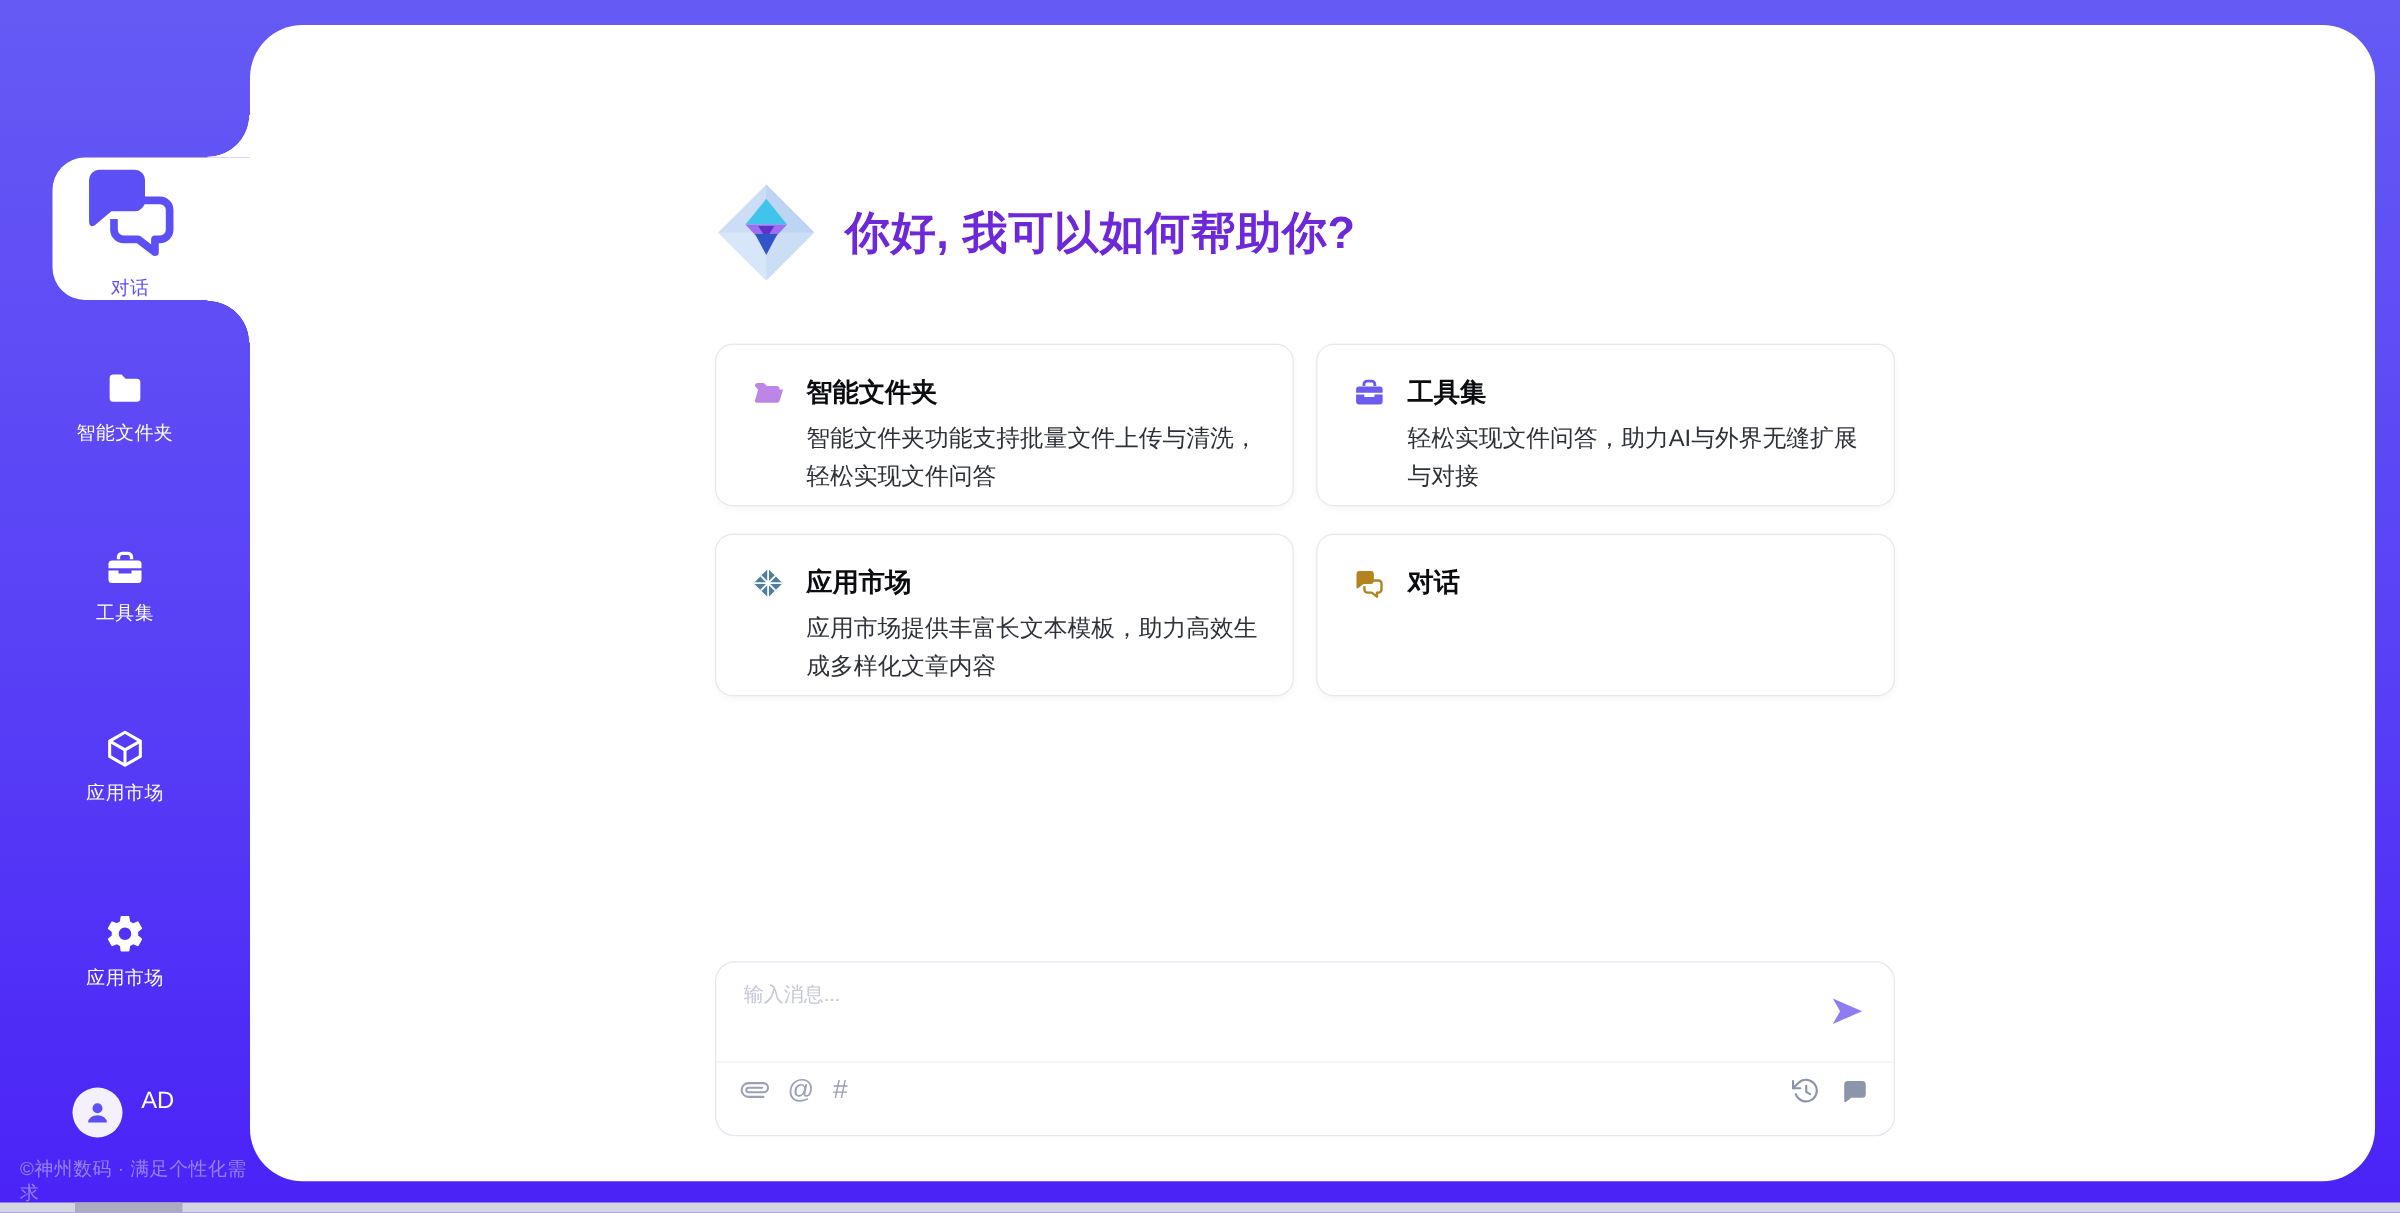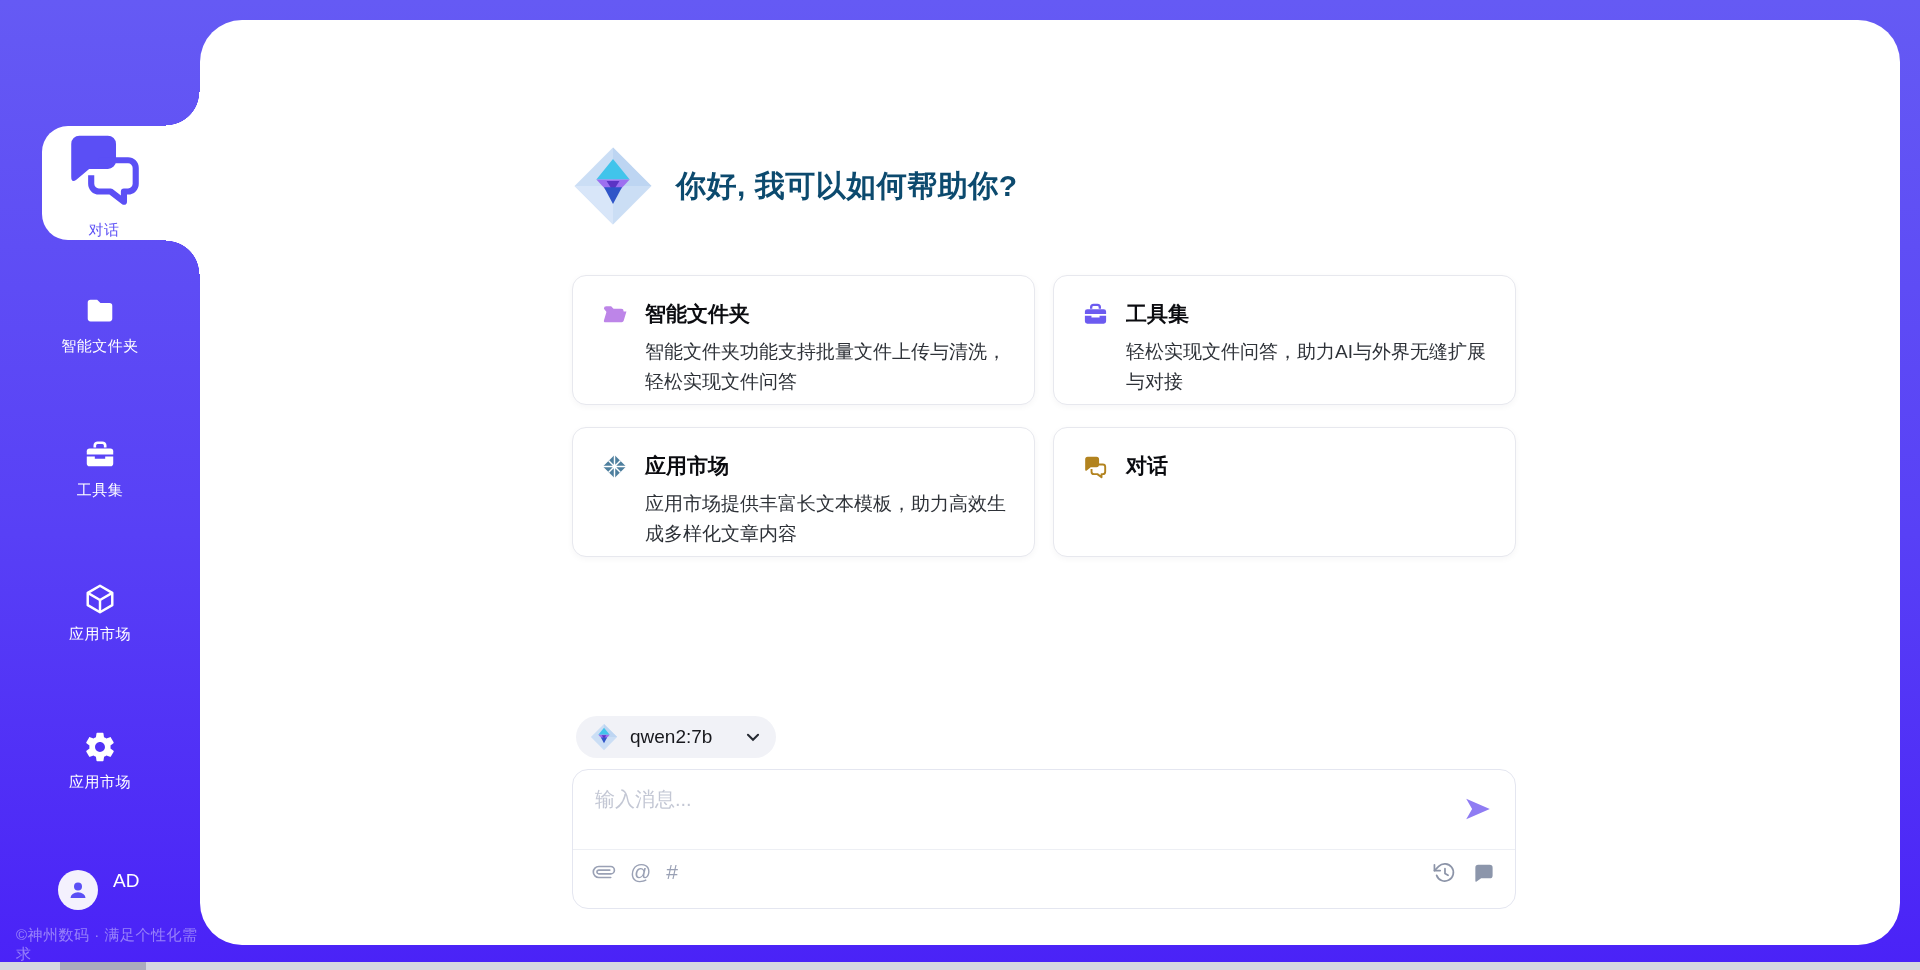--- a/index.html
+++ b/index.html
@@ -48,21 +48,21 @@
 
   .user-row{position:absolute;left:58px;top:870px;display:flex;gap:15px;height:44px;cursor:pointer;}
   .avatar{width:40px;height:40px;border-radius:50%;background:#F4F1FD;display:flex;align-items:center;justify-content:center;}
   .avatar svg{width:24px;height:24px;}
   .user-name{font-size:19px;color:#fff;font-weight:500;}
   .copyright{position:absolute;left:16px;top:926px;font-size:15px;color:rgba(255,255,255,.42);letter-spacing:.5px;}
 
   
   .greeting{position:absolute;left:372px;top:126px;height:80px;display:flex;align-items:center;gap:22px;}
   .greeting svg{width:82px;height:82px;}
-  .greeting-text{font-size:30px;font-weight:700;color:#0c4a6e;letter-spacing:.5px;}
+  .greeting-text{font-size:36px;font-weight:700;color:#6d28d9;letter-spacing:.5px;}
 
   
   .cards{position:absolute;left:372px;top:255px;width:944px;display:grid;
          grid-template-columns:463px 463px;column-gap:18px;row-gap:22px;}
   .card{height:130px;background:#fff;border:1px solid #E7E8EE;border-radius:14px;
         padding:24px 18px 0 28px;box-sizing:border-box;cursor:pointer;
         box-shadow:0 2px 6px rgba(20,20,43,.04);}
   .card-head{display:flex;align-items:center;gap:17px;}
   .card-head svg{width:27px;height:27px;flex:0 0 auto;}
   .card-title{font-size:21px;font-weight:700;color:#0B0C10;}
@@ -74,21 +74,21 @@
               padding:0 14px 0 14px;box-sizing:border-box;cursor:pointer;}
   .model-pill svg.logo{width:28px;height:28px;}
   .model-name{font-size:19px;color:#17181D;}
   .model-pill .chev{margin-left:auto;width:18px;height:18px;}
 
   
   .composer{position:absolute;left:372px;top:749px;width:944px;height:140px;background:#fff;
             border:1.5px solid #E4E6F0;border-radius:16px;box-sizing:border-box;}
   .composer textarea{
     position:absolute;left:20px;top:14px;width:850px;height:58px;border:0;outline:0;resize:none;
-    font-family:"Liberation Sans","DejaVu Sans",sans-serif;font-size:20px;color:#0f766e;background:transparent;}
+    font-family:"Liberation Sans","DejaVu Sans",sans-serif;font-size:16px;color:#0f766e;background:transparent;}
   .composer textarea::placeholder{color:#C3C7D4;}
   .send-btn{position:absolute;right:22px;top:24px;width:30px;height:30px;cursor:pointer;}
   .composer-divider{position:absolute;left:0;right:0;top:79px;border-top:1px solid #EDEFF4;}
   .composer-tools{position:absolute;left:20px;top:91px;display:flex;align-items:center;gap:15px;}
   .composer-tools svg{width:22px;height:22px;}
   .glyph-btn{font-size:21px;color:#9AA1B5;cursor:pointer;line-height:22px;}
   .paperclip{transform:rotate(45deg);cursor:pointer;}
   .composer-right{position:absolute;right:20px;top:91px;display:flex;align-items:center;gap:16px;}
   .composer-right svg{width:23px;height:23px;cursor:pointer;}
 
@@ -215,34 +215,20 @@
           <svg viewBox="0 0 34 34">
             <path d="M4 8 A3.2 3.2 0 0 1 7.2 4.8 H18.3 A3.2 3.2 0 0 1 21.5 8 V14.6 A3.2 3.2 0 0 1 18.3 17.8 H11 L6 22 Q4 23.4 4 20.8 Z" fill="#B2831F"></path>
             <path d="M15 14.4 H26.2 A3 3 0 0 1 29.2 17.4 V23.6 A3 3 0 0 1 26.2 26.6 H24.6 V30.6 L19.4 26.6 H15 A3 3 0 0 1 12 23.6 V20.2" fill="none" stroke="#B2831F" stroke-width="2.4" stroke-linejoin="round"></path>
           </svg>
           <span class="card-title">对话</span>
         </div>
       </div>
 
     </div>
 
-    <div class="model-pill">
-      <svg class="logo" viewBox="0 0 64 64">
-        <polygon points="32,2 62,32 32,62 2,32" fill="#CBDEF5"></polygon>
-        <polygon points="32,2 62,32 32,32" fill="#BDD5F2"></polygon>
-        <polygon points="32,11 45,27 19,27" fill="#41C4EB"></polygon>
-        <polygon points="19,27 45,27 32,41" fill="#9D6FF0"></polygon>
-        <polygon points="27,28 37,28 32,36" fill="#5B34C4"></polygon>
-        <polygon points="25,33 39,33 32,46" fill="#2F55C8"></polygon>
-      </svg>
-      <span class="model-name">qwen2:7b</span>
-      <svg class="chev" viewBox="0 0 16 16" fill="none" stroke="#262A33" stroke-width="1.8" stroke-linecap="round">
-        <polyline points="3.5 6 8 10.5 12.5 6"></polyline>
-      </svg>
-    </div>
 
     <div class="composer">
       <textarea placeholder="输入消息..." style=""></textarea>
 
       <svg class="send-btn" viewBox="0 0 28 28">
         <path d="M3 4.5 L25 14 L3 23.5 L8.5 14 Z" fill="#8F7CF3"></path>
       </svg>
 
       <div class="composer-divider"></div>
 

